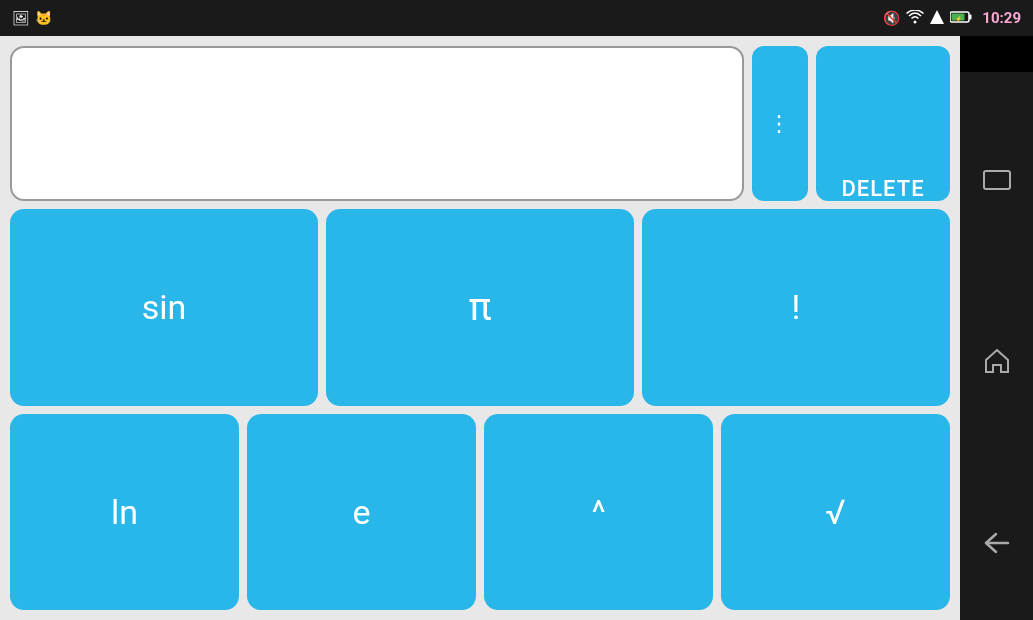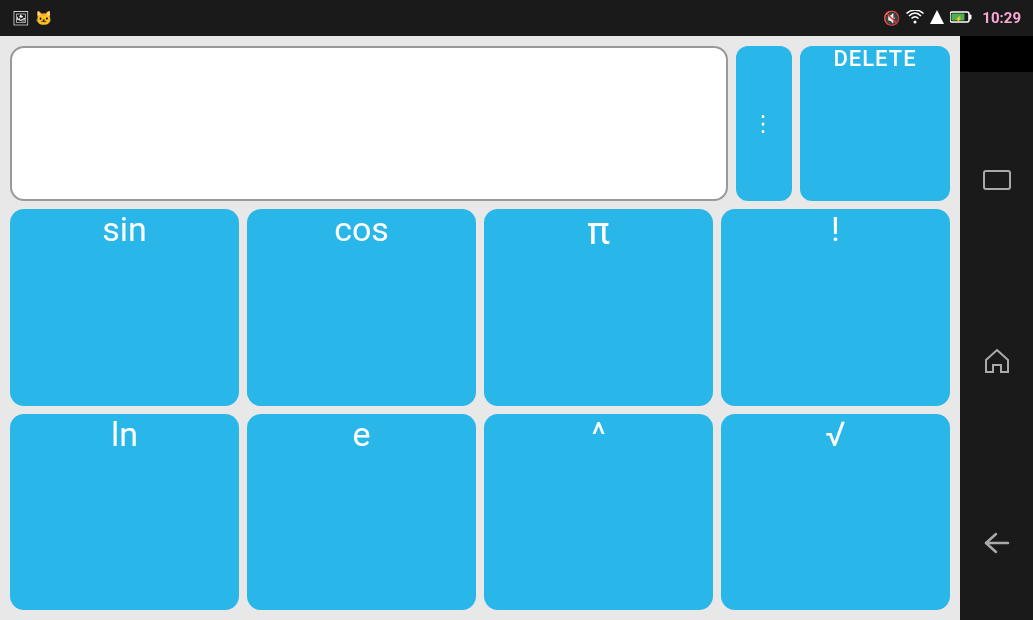--- a/index.html
+++ b/index.html
@@ -90,25 +90,25 @@
     }
 
     .dots-icon {
       color: #fff;
       font-size: 22px;
       line-height: 1;
       letter-spacing: 2px;
     }
 
     #delete-button {
-      width: 150px;
+      width: 134px;
       background: #29b6e8;
       border-radius: 12px;
       display: flex;
-      align-items: flex-start;
+      align-items: flex-end;
       justify-content: center;
       cursor: pointer;
       flex-shrink: 0;
     }
 
     #delete-button span {
       color: #fff;
       font-size: 22px;
       font-weight: 500;
       letter-spacing: 1px;
@@ -119,21 +119,21 @@
       display: flex;
       gap: 8px;
       flex: 1;
     }
 
     .calc-button {
       flex: 1;
       background: #29b6e8;
       border-radius: 14px;
       display: flex;
-      align-items: flex-start;
+      align-items: center;
       justify-content: center;
       cursor: pointer;
       border: none;
       outline: none;
     }
 
     .calc-button span {
       color: #fff;
       font-size: 34px;
       font-weight: 400;
@@ -207,23 +207,20 @@
       <div id="delete-button">
         <span>DELETE</span>
       </div>
     </div>
 
     <div class="button-row">
       <div class="calc-button">
         <span>sin</span>
       </div>
       <div class="calc-button">
-        <span>cos</span>
-      </div>
-      <div class="calc-button">
         <span style="font-size:38px;">π</span>
       </div>
       <div class="calc-button">
         <span>!</span>
       </div>
     </div>
 
     <div class="button-row">
       <div class="calc-button">
         <span>ln</span>

